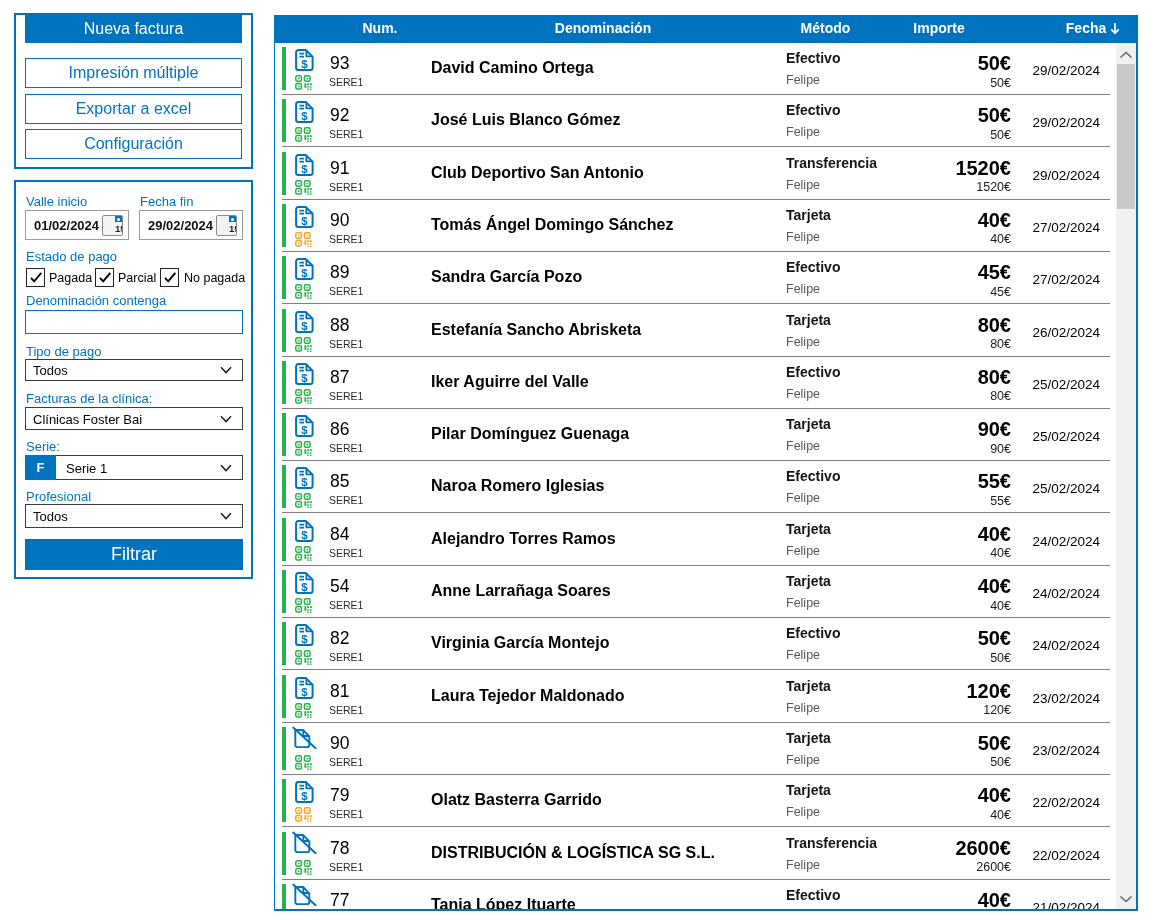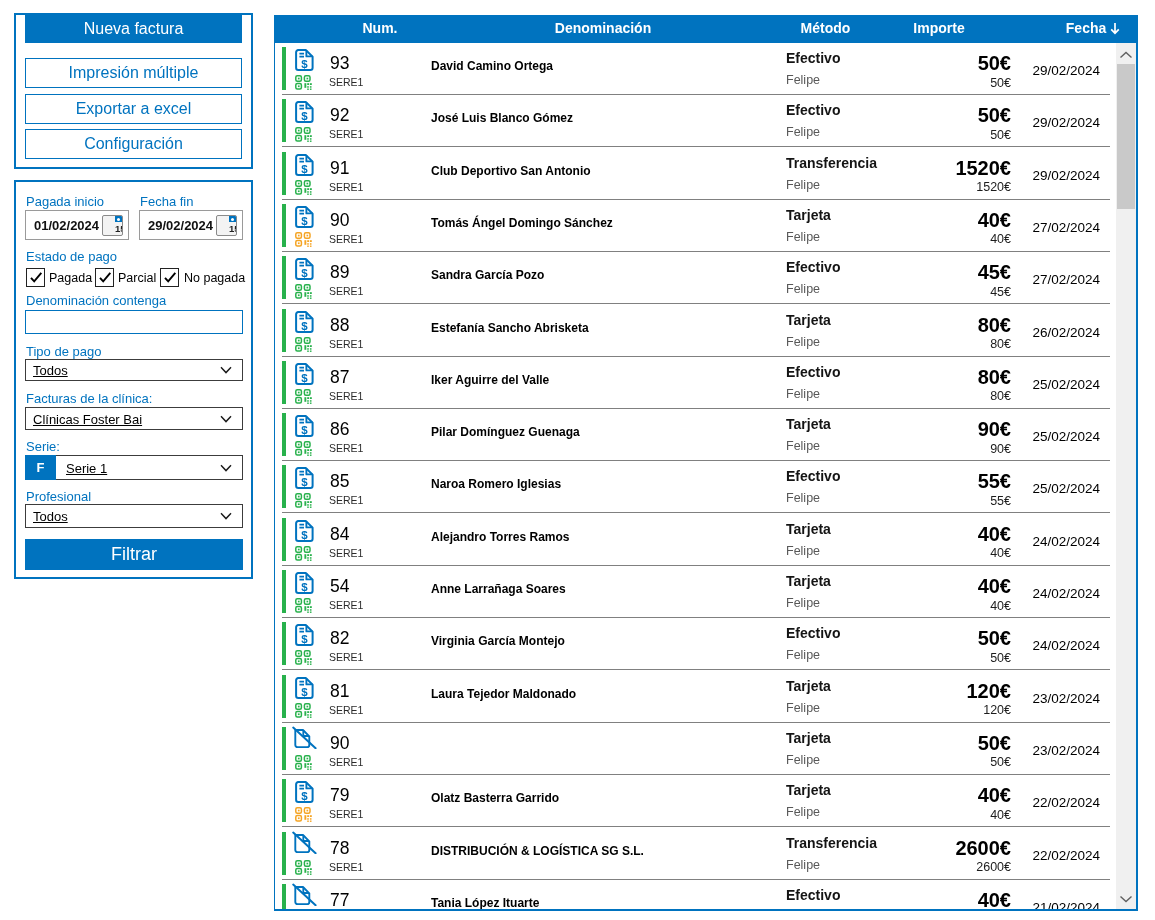--- a/index.html
+++ b/index.html
@@ -12,53 +12,53 @@
 .dtbox { position:absolute; width:104px; height:30px; border:1px solid #9a9a9a; background:#fff; }
 .dtbox .dtxt { position:absolute; left:8px; top:7px; font-size:13px; font-weight:bold; color:#111; }
 .calic { position:absolute; right:5px; top:4px; width:21px; height:21px; border:1px solid #8a8a8a; background:#f3f3f3; border-radius:2px; overflow:hidden;padding-left:12px; }
 .caltop { height:6px; background:#0073bf; position:relative; }
 .caltop:after { content:""; position:absolute; left:50%; top:1.5px; width:3px; height:3px; margin-left:-1.5px; background:#fff; border-radius:50%; }
 .calnum { font-size:9.5px; color:#222; text-align:center; line-height:13px; font-weight:bold;}
 .cb { position:absolute; width:19px; height:19px; border:1.5px solid #222; background:#fff; }
 .cb svg { position:absolute; left:1.5px; top:2px; }
 .cblbl { position:absolute; font-size:12.5px; color:#000; }
 .sel { position:absolute; left:25px; width:218px; height:22px; border:1px solid #3c3c3c; background:#fff; font-size:13px; color:#000; }
-.sel .st { position:absolute; left:7px; top:3px; white-space:nowrap;text-decoration:underline; }
+.sel .st { position:absolute; left:7px; top:3px; white-space:nowrap; }
 
 #tbl { position:absolute; left:274px; top:15px; width:864px; height:896px; border-left:1px solid #0073bf; border-right:2px solid #0073bf; border-bottom:2px solid #0073bf; overflow:hidden; }
 #thead { position:absolute; left:0; top:0; width:861px; height:28px; background:#0073bf; color:#fff; font-size:14px; font-weight:bold; }
 #thead div { position:absolute; top:5px; }
 .rows { position:absolute; left:0; top:28px; width:841px; height:868px; overflow:hidden; }
 .row { position:absolute; left:0; width:841px; height:52px; }
 .row:after { content:""; position:absolute; left:7px; width:828px; bottom:0; height:1px; background:#808080; }
 .gbar { position:absolute; left:7px; top:4px; width:4px; height:43px; background:#28b14c; }
 .dicon { position:absolute; left:20px; top:6px; }
 .sicon { position:absolute; left:14px; top:3px; }
 .qicon { position:absolute; left:20px; top:32px; }
 .num { position:absolute; left:55px; top:10px; font-size:17.5px; color:#000; }
 .serie { position:absolute; left:54px; top:33px; font-size:10.5px; color:#2b2b2b; }
-.nam { position:absolute; left:156px; top:16px; font-size:12px; font-weight:bold; color:#000; white-space:nowrap; }
+.nam { position:absolute; left:156px; top:16px; font-size:16px; font-weight:bold; color:#000; white-space:nowrap; }
 .met { position:absolute; left:511px; top:7px; font-size:14px; font-weight:bold; color:#141414; }
 .fel { position:absolute; left:511px; top:30px; font-size:12.5px; color:#585858; }
 .impb { position:absolute; right:105px; top:9px; font-size:20px; font-weight:bold; color:#000; }
 .imps { position:absolute; right:105px; top:32.5px; font-size:12.5px; color:#1c1c1c; }
 .fec { position:absolute; right:16px; top:20px; font-size:13.5px; color:#000; }
 
 #sbar { position:absolute; right:0; top:28px; width:20px; height:868px; background:#f0f0f0; }
 #sthumb { position:absolute; left:1px; top:21px; width:18px; height:145px; background:#c9c9c9; }
 .schev { position:absolute; left:3px; }
 </style></head>
 <body>
 <div class="panel" style="left:14px;top:13px;width:239px;height:156px"></div>
 <div class="btn primary" style="left:25px;top:13px">Nueva factura</div>
 <div class="btn" style="left:25px;top:58px">Impresión múltiple</div>
 <div class="btn" style="left:25px;top:94px">Exportar a excel</div>
 <div class="btn" style="left:25px;top:129px">Configuración</div>
 <div class="panel" style="left:14px;top:180px;width:239px;height:399px"></div>
-<div class="lbl" style="left:26px;top:194px">Pagada inicio</div>
+<div class="lbl" style="left:26px;top:194px">Valle inicio</div>
 <div class="lbl" style="left:140px;top:194px">Fecha fin</div>
 <div class="dtbox" style="left:25px;top:210px">
     <span class="dtxt">01/02/2024</span>
     <div class="calic">
       <div class="caltop"></div>
       <div class="calnum">15</div>
     </div>
   </div>
 <div class="dtbox" style="left:139px;top:210px">
     <span class="dtxt">29/02/2024</span>

